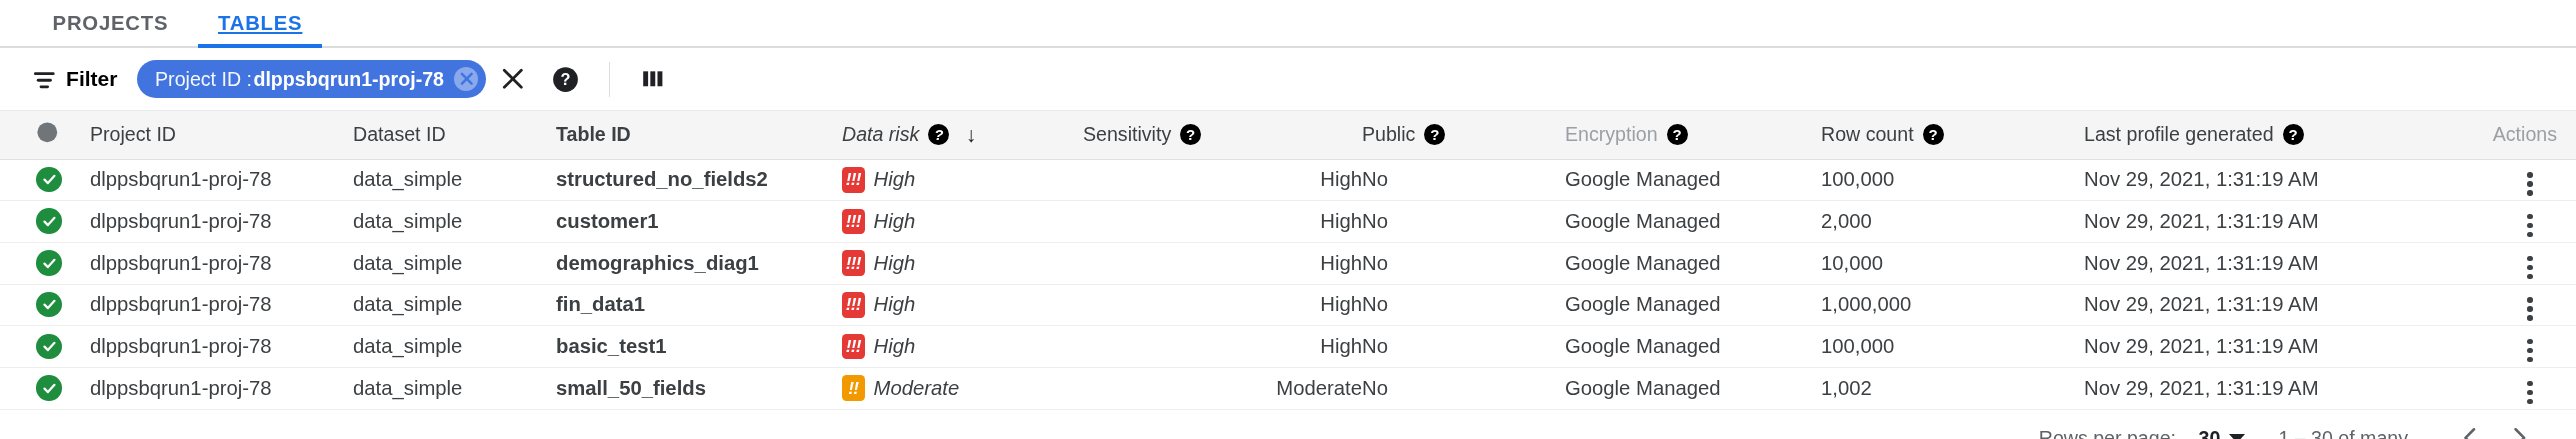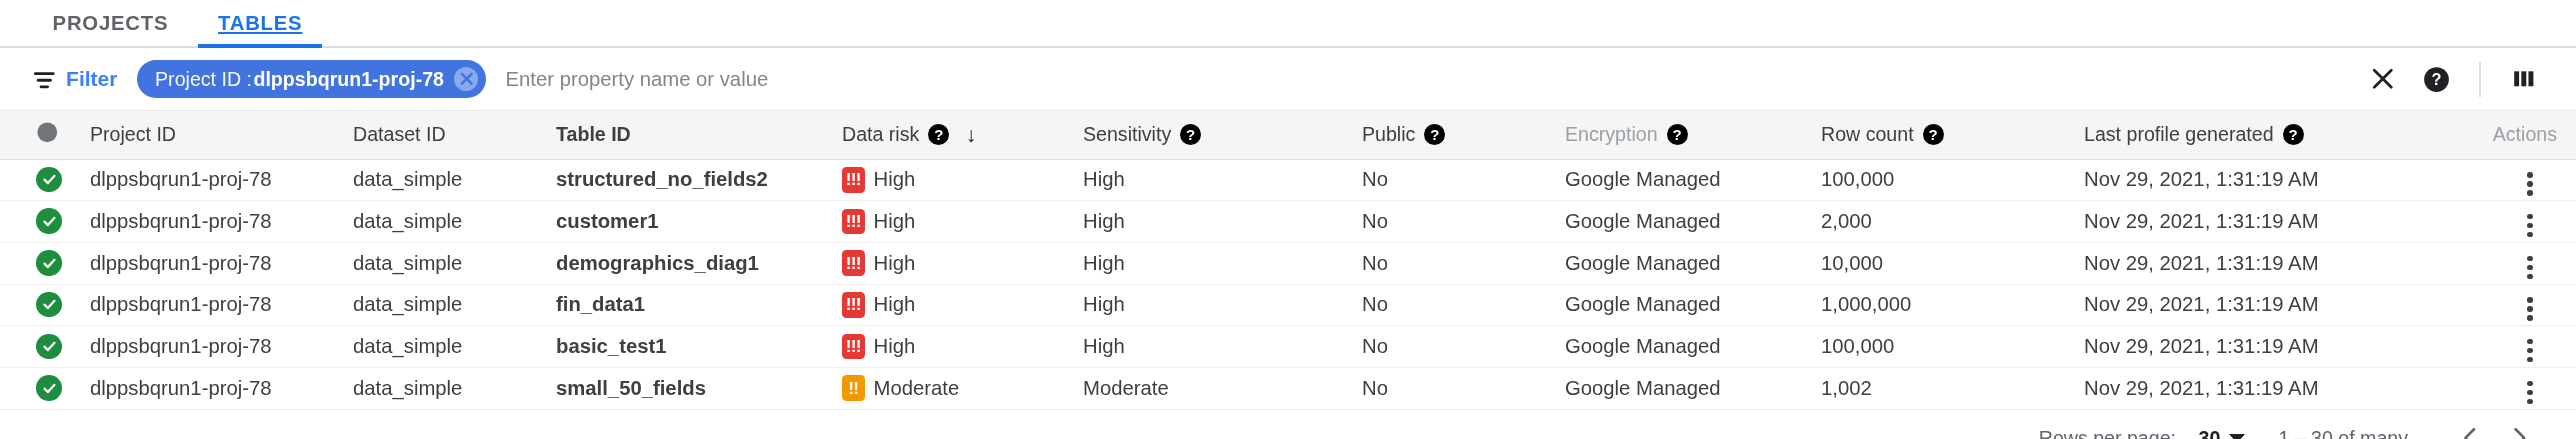--- a/index.html
+++ b/index.html
@@ -72,21 +72,21 @@
     align-items: center;
     gap: 10.5px;
     cursor: pointer;
     margin-right: 19.6px;
     flex: 0 0 auto;
   }
   .filter-icon { width: 22.6px; height: 19.6px; display: block; }
   .filter-label {
     font-size: 21px;
     font-weight: 600;
-    color: #3b82f6;
+    color: #000000;
     white-space: nowrap;
   }
   .chip {
     display: inline-flex;
     align-items: center;
     height: 38px;
     background: #4274e0;
     border-radius: 19px;
     padding: 0 7.5px 0 18px;
     color: #ffffff;
@@ -184,22 +184,22 @@
     line-height: 1;
     cursor: pointer;
     flex: 0 0 auto;
   }
   .sort-arrow { font-size: 21px; color: #202124; margin-left: 7.5px; }
 
   .col-status { width: 90px; padding-left: 36px !important; }
   .col-project { width: 263px; }
   .col-dataset { width: 203px; }
   .col-table { width: 286px; font-weight: bold; }
-  .col-risk { width: 241px; }
-  .col-sens { width: 279px; }
+  .col-risk { width: 241px; font-style: italic; }
+  .col-sens { width: 279px; text-align: right; }
   .col-public { width: 203px; }
   .col-enc { width: 256px; }
   .col-rows { width: 263px; }
   .col-profile { width: 339px; }
   .col-actions { width: 167px; }
 
   tbody tr {
     height: 41px;
     border-bottom: 1.5px solid #eeeeee;
     background: #fff;
@@ -326,21 +326,20 @@
     <div class="chip">
       <span class="chip-key">Project ID : </span>
       <span class="chip-val">dlppsbqrun1-proj-78</span>
       <span class="chip-x">
         <svg viewBox="0 0 14 14" width="13.5" height="13.5" aria-hidden="true">
           <path d="M2 2 L12 12 M12 2 L2 12" stroke="#4274e0" stroke-width="2.6" stroke-linecap="round"></path>
         </svg>
       </span>
     </div>
 
-    <input class="filter-input" type="text" placeholder="Enter property name or value" style="">
 
     <div class="bar-actions">
       <div class="icon-btn">
         <span>
           <svg viewBox="0 0 24 24" width="25.6" height="25.6" aria-hidden="true">
             <path d="M4 4 L20 20 M20 4 L4 20" stroke="#202124" stroke-width="2.6" stroke-linecap="round"></path>
           </svg>
         </span>
       </div>
       <div class="icon-btn">

